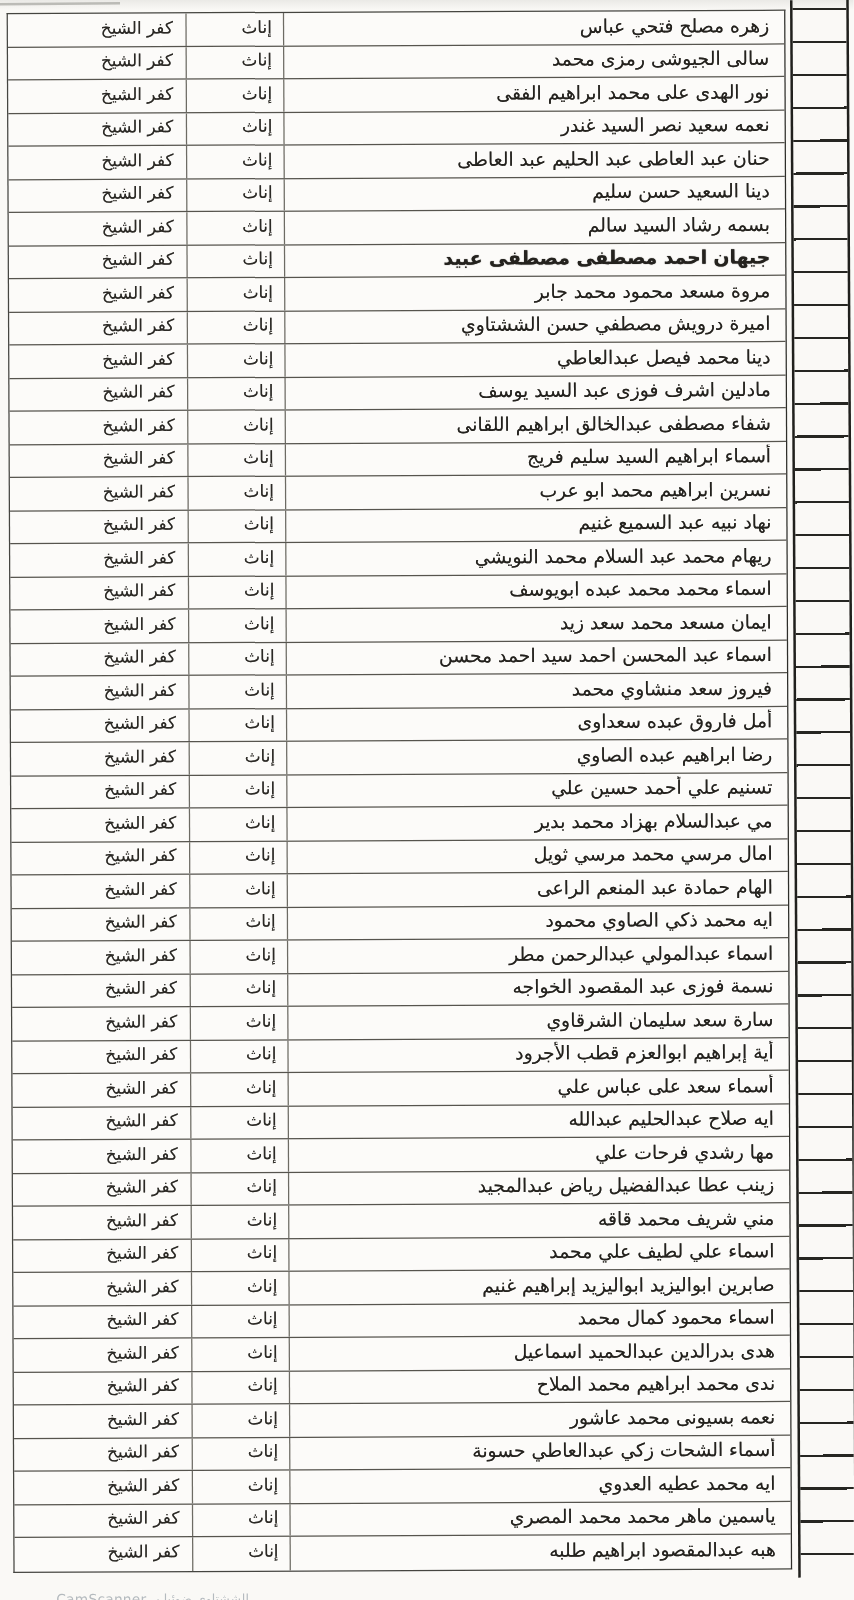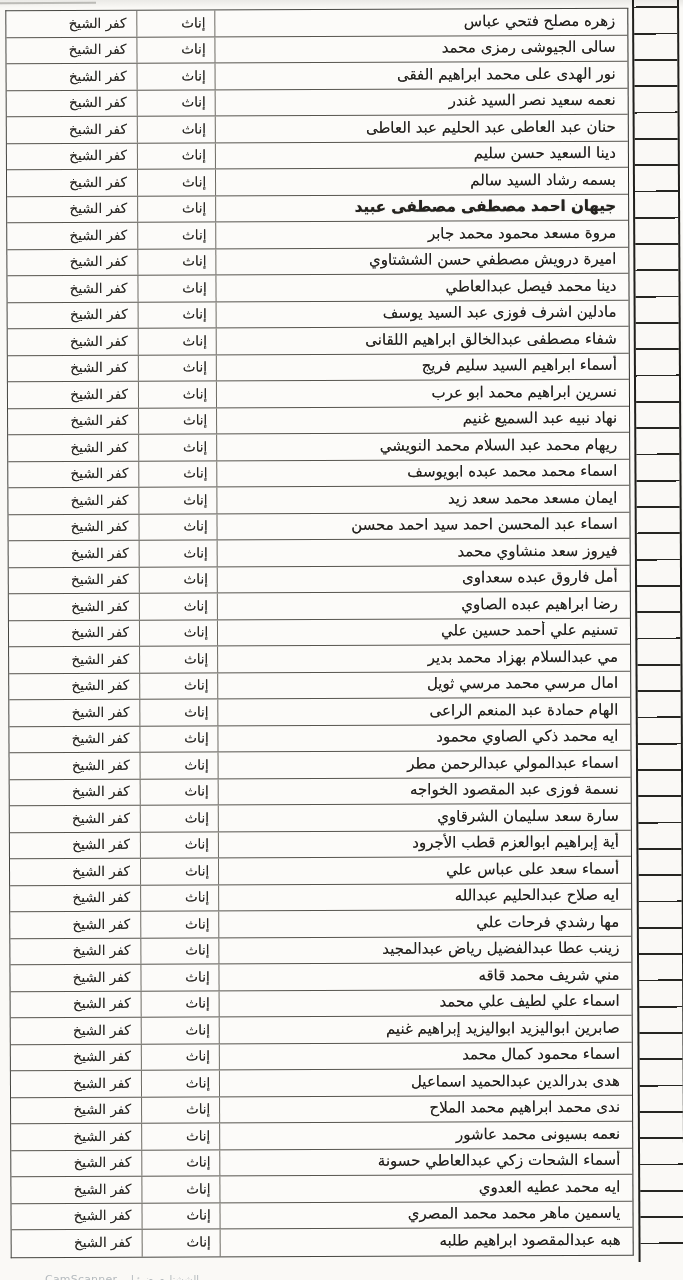--- a/index.html
+++ b/index.html
@@ -45,20 +45,21 @@
     border-left:1px solid #6d6b64;border-right:1px solid #6d6b64;
     box-sizing:border-box;padding-bottom:2px;
     text-shadow:0 0 .4px rgba(20,18,14,.5);
     padding-left:35px;
   }
   .cell-county{
     width:130px;text-align:right;padding:0 10px 2px 4px;
     font-size:13.5px;color:#2b2925;white-space:nowrap;
     box-sizing:border-box;
     text-shadow:0 0 .4px rgba(20,18,14,.5);
+    margin-left:12px;
   }
   .row.bold .cell-name{font-weight:bold;text-shadow:0 0 .7px rgba(10,8,5,.85);}
   
   .margin-col{
     position:absolute;left:632px;top:0;width:47px;height:1262px;
     box-sizing:border-box;
     border-left:2px solid #20201d;border-right:2px solid #20201d;
     transform:rotate(-0.3deg);transform-origin:50% 0%;
     background:repeating-linear-gradient(
       to bottom,

